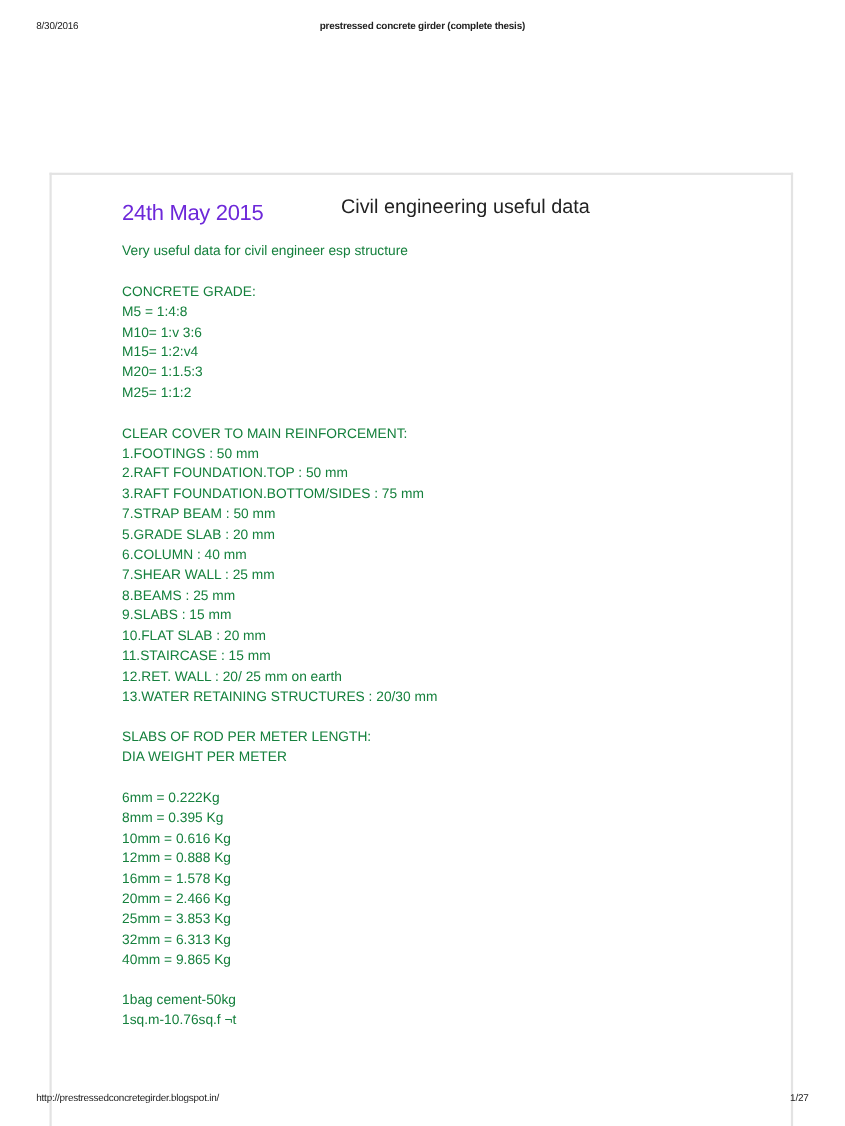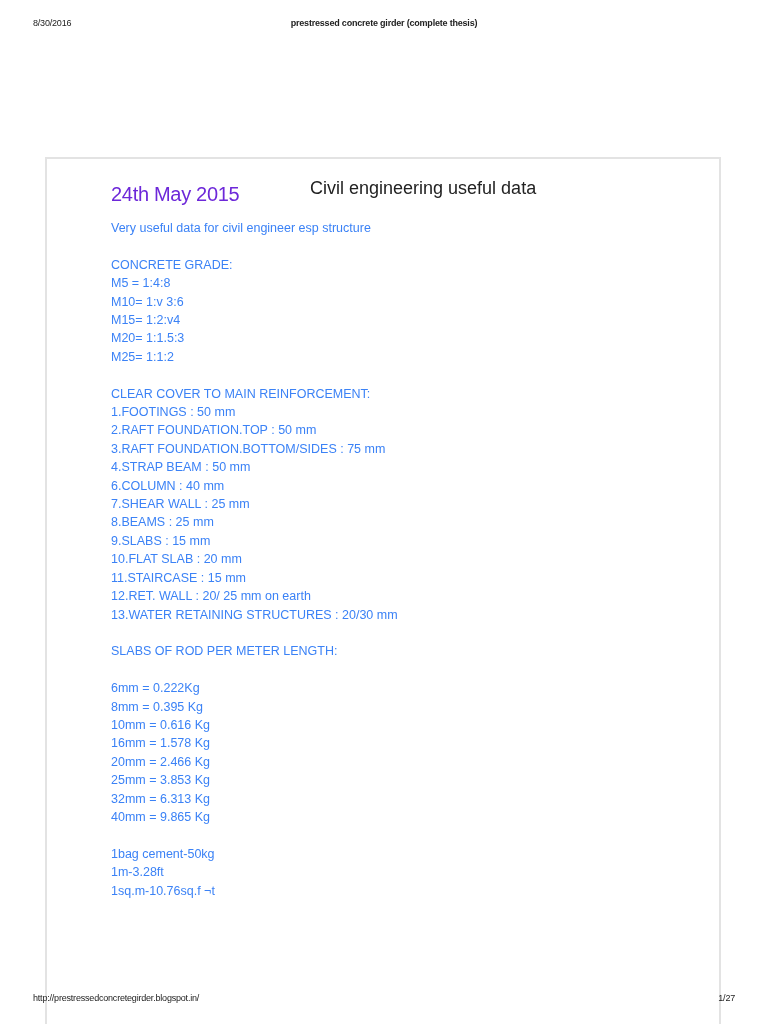--- a/index.html
+++ b/index.html
@@ -84,21 +84,21 @@
       font-size: 18px;
       color: #222;
     }
     .post-body {
       position: absolute;
       left: 111px;
       top: 219px;
       width: 560px;
       font-size: 12.5px;
       line-height: 18.4px;
-      color: #3b82f6;
+      color: #15803d;
     }
     .post-body .line {
       display: block;
       white-space: pre;
     }
     .post-body .blank {
       display: block;
       height: 18.4px;
     }
   </style>
@@ -124,44 +124,46 @@
   <span class="line">M10= 1:v 3:6</span>
   <span class="line">M15= 1:2:v4</span>
   <span class="line">M20= 1:1.5:3</span>
   <span class="line">M25= 1:1:2</span>
   <span class="blank"></span>
 
   <span class="line">CLEAR COVER TO MAIN REINFORCEMENT:</span>
   <span class="line">1.FOOTINGS : 50 mm</span>
   <span class="line">2.RAFT FOUNDATION.TOP : 50 mm</span>
   <span class="line">3.RAFT FOUNDATION.BOTTOM/SIDES : 75 mm</span>
-  <span class="line">4.STRAP BEAM : 50 mm</span>
+  <span class="line">7.STRAP BEAM : 50 mm</span>
+  <span class="line">5.GRADE SLAB : 20 mm</span>
   <span class="line">6.COLUMN : 40 mm</span>
   <span class="line">7.SHEAR WALL : 25 mm</span>
   <span class="line">8.BEAMS : 25 mm</span>
   <span class="line">9.SLABS : 15 mm</span>
   <span class="line">10.FLAT SLAB : 20 mm</span>
   <span class="line">11.STAIRCASE : 15 mm</span>
   <span class="line">12.RET. WALL : 20/ 25 mm on earth</span>
   <span class="line">13.WATER RETAINING STRUCTURES : 20/30 mm</span>
   <span class="blank"></span>
 
   <span class="line">SLABS OF ROD PER METER LENGTH:</span>
+  <span class="line">DIA WEIGHT PER METER</span>
   <span class="blank"></span>
   <span class="line">6mm = 0.222Kg</span>
   <span class="line">8mm = 0.395 Kg</span>
   <span class="line">10mm = 0.616 Kg</span>
+  <span class="line">12mm = 0.888 Kg</span>
   <span class="line">16mm = 1.578 Kg</span>
   <span class="line">20mm = 2.466 Kg</span>
   <span class="line">25mm = 3.853 Kg</span>
   <span class="line">32mm = 6.313 Kg</span>
   <span class="line">40mm = 9.865 Kg</span>
   <span class="blank"></span>
 
   <span class="line">1bag cement-50kg</span>
-  <span class="line">1m-3.28ft</span>
   <span class="line">1sq.m-10.76sq.f ¬t</span>
 </div>
 
 <div class="print-footer">
   <span class="url">http://prestressedconcretegirder.blogspot.in/</span>
   <span class="page">1/27</span>
 </div>
 
 </body></html>

